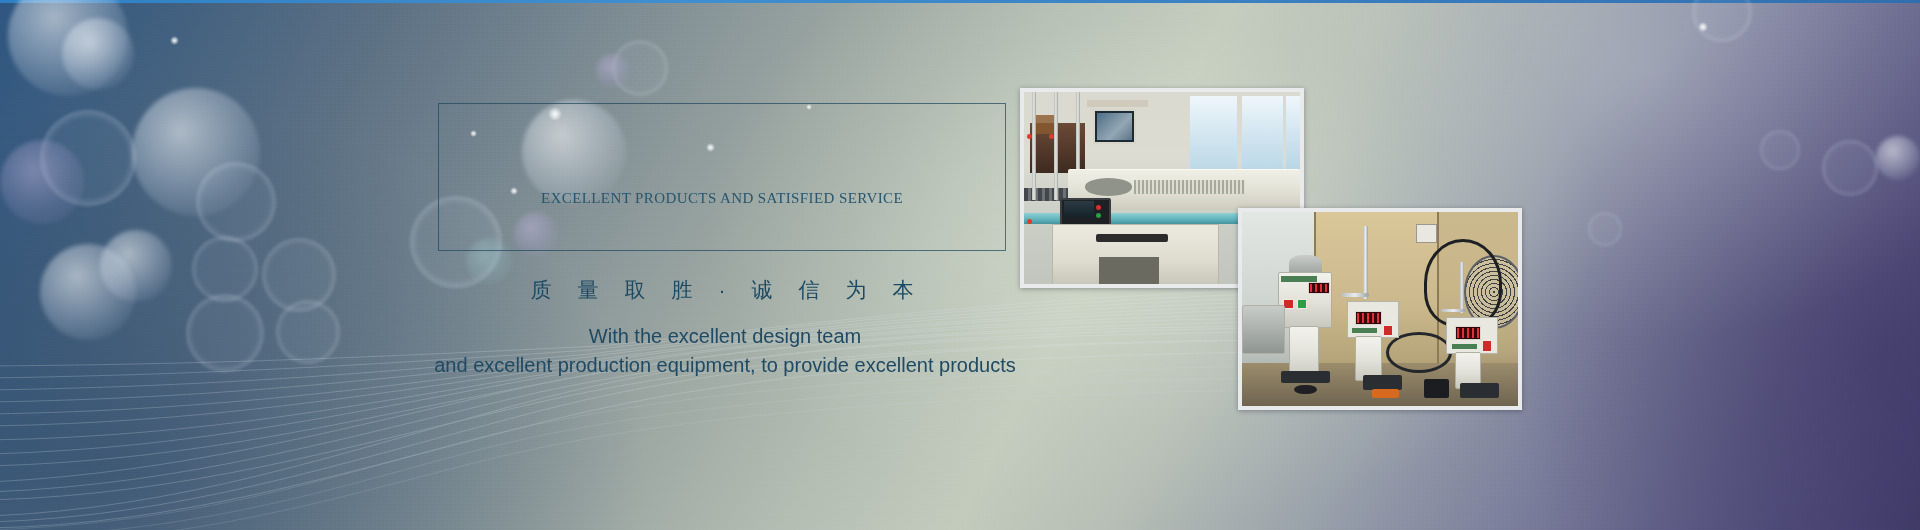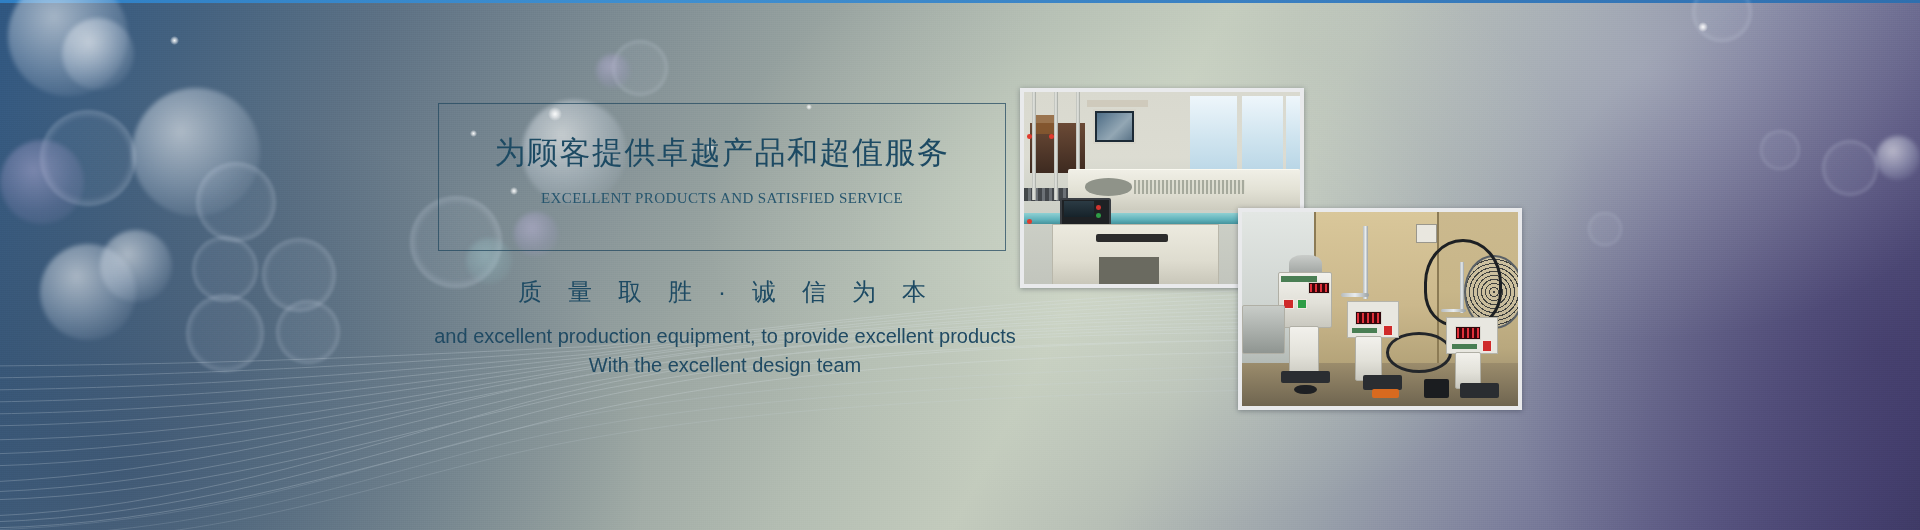--- a/index.html
+++ b/index.html
@@ -98,21 +98,21 @@
   #subline{
     position:absolute;left:430px;top:190px;width:584px;
     text-align:center;
     font-family:"Liberation Serif", serif;
     font-size:15px;letter-spacing:.4px;color:#27566e;
     white-space:nowrap;
   }
   #slogan{
     position:absolute;left:438px;top:276px;width:568px;
     text-align:center;
-    font-size:24px;color:#1d4a63;letter-spacing:26px;
+    font-size:21px;color:#1d4a63;letter-spacing:26px;
     text-indent:26px;
     white-space:nowrap;
   }
   #paragraph{
     position:absolute;left:330px;top:322px;width:790px;
     text-align:center;
     font-size:20px;line-height:29px;color:#204a63;
   }
   #paragraph .pline{display:block;white-space:nowrap;}
 
@@ -276,29 +276,28 @@
     </g>
     <g fill="none" stroke="#cfdbe4" stroke-width="1" opacity="0.38">
       <path d="M-10,260 C200,252 320,210 470,170 C640,126 860,104 1260,96"></path>
       <path d="M-10,268 C200,262 320,222 470,182 C640,138 860,116 1260,108"></path>
       <path d="M-10,276 C200,270 320,232 470,194 C640,150 860,128 1260,120"></path>
     </g>
   </svg>
 
   <div id="frame"></div>
 
-  <div id="headline">为顾客提供卓越产品和超值服务</div>
 
   <div id="subline">EXCELLENT PRODUCTS AND SATISFIED SERVICE</div>
 
   <div id="slogan">质量取胜·诚信为本</div>
 
   <div id="paragraph">
+    <span class="pline">With the excellent design team</span>
     <span class="pline">and excellent production equipment, to provide excellent products</span>
-    <span class="pline">With the excellent design team</span>
   </div>
 
   <div class="photo" id="photo-1">
     <div class="ph-inner" id="p1-bg">
       <div class="p1-win" style="left:60%;top:2%;width:17%;height:42%;"></div>
       <div class="p1-win" style="left:79%;top:2%;width:15%;height:40%;"></div>
       <div class="p1-win" style="left:95%;top:2%;width:6%;height:38%;"></div>
       <div class="p1-dark" style="left:2%;top:16%;width:20%;height:26%;background:linear-gradient(180deg,#6b4a36,#3d2a20);"></div>
       <div class="p1-dark" style="left:3%;top:12%;width:9%;height:10%;background:#8a5a2e;opacity:.8;"></div>
       <div class="p1-mon">

